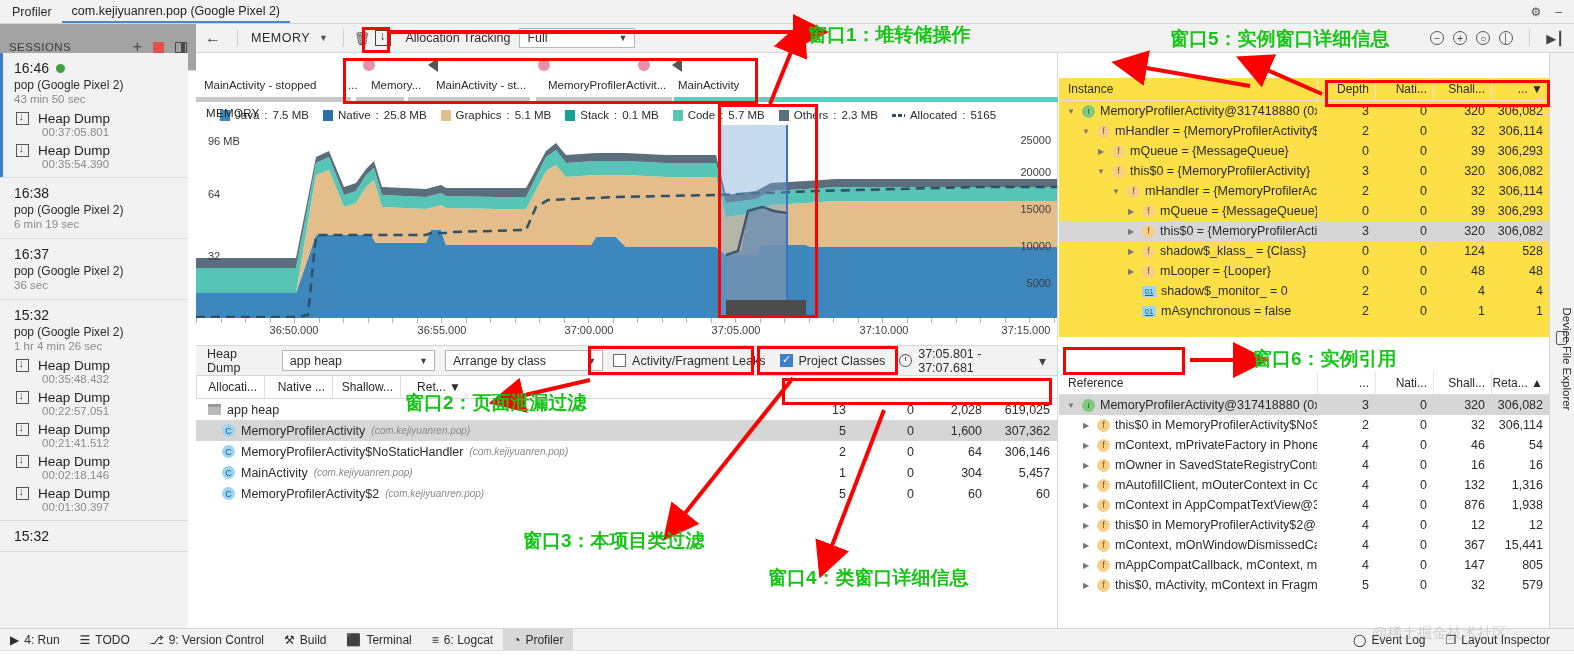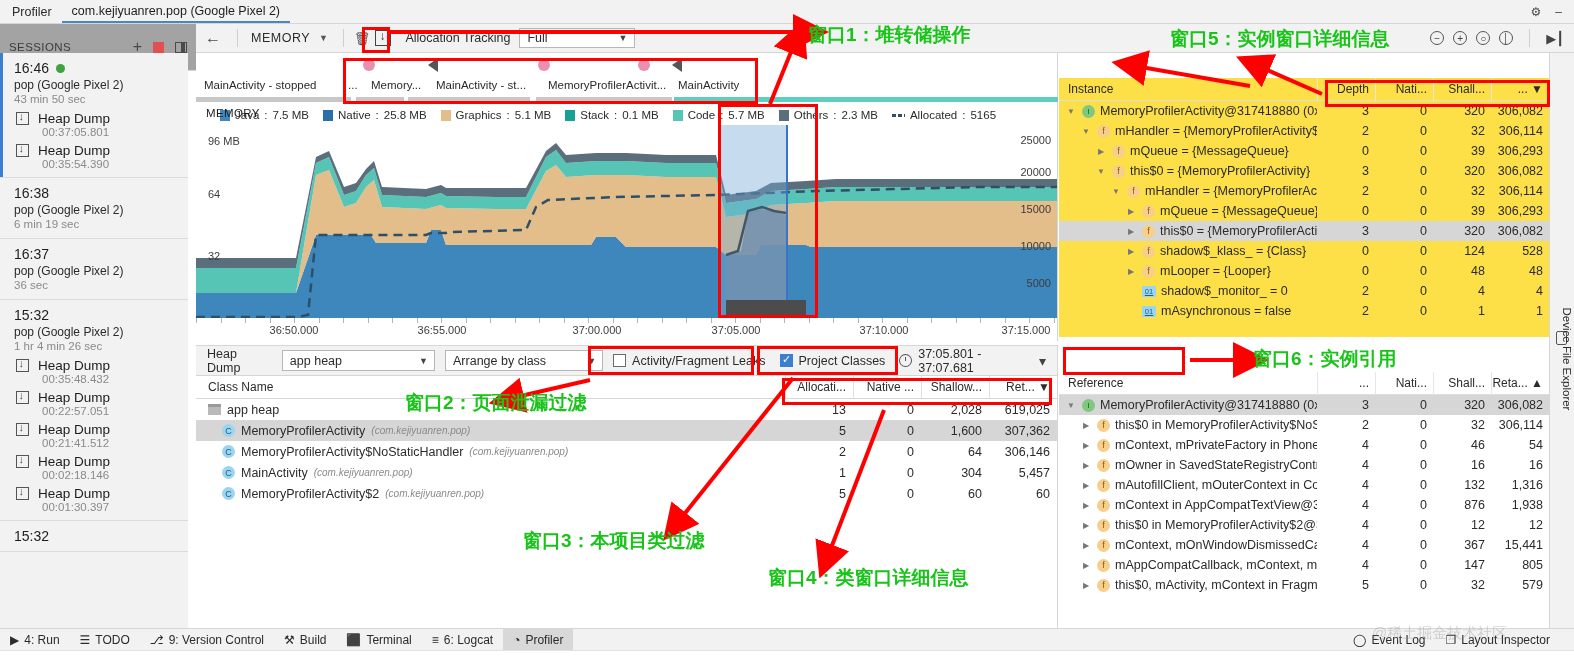--- a/index.html
+++ b/index.html
@@ -471,21 +471,21 @@
       <div class="xtick" style="left: 686px;"></div>
       <div class="xtick" style="left: 710.5px;"></div>
       <div class="xtick" style="left: 735px;"></div>
       <div class="xtick" style="left: 759.5px;"></div>
       <div class="xtick" style="left: 784px;"></div>
       <div class="xtick" style="left: 808.5px;"></div>
       <div class="xtick" style="left: 833px;"></div>
       <div class="xtick" style="left: 857.5px;"></div>
       <div class="xlab" style="left: 98px;">36:50.000</div>
       <div class="xlab" style="left: 246px;">36:55.000</div>
-      <div class="xlab" style="left: 393px; margin-left: 8px;">37:00.000</div>
+      <div class="xlab" style="left: 393px;">37:00.000</div>
       <div class="xlab" style="left: 540px;">37:05.000</div>
       <div class="xlab" style="left: 688px;">37:10.000</div>
       <div class="xlab" style="left: 830px;">37:15.000</div>
     </div>
 
   <div class="hdbar">
     <span class="t">Heap Dump</span>
     <span class="mini-sel" style="width:155px;">
       <span>app heap</span>
       <span class="cv">▼</span>
@@ -502,21 +502,20 @@
       <span class="ck on"></span>
       <span>Project Classes</span>
     </span>
     <span class="clockic"></span>
     <span class="range">37:05.801 - 37:07.681</span>
     <span class="funnel">▾</span>
   </div>
 
   <div class="classtbl">
     <div class="ct-head" id="ct-head">
-        <div class="c0">Class Name</div>
         <div class="cn"><span>Allocati...</span></div>
         <div class="cn"><span>Native ...</span></div>
         <div class="cn"><span>Shallow...</span></div>
         <div class="cn"><span>Ret...</span> <span>▼</span></div>
       </div>
     <div id="ct-body">
         <div class="ct-row">
           <div class="c0" style="padding-left:12px">
             <span class="folder"></span>
             <span>app heap</span>

